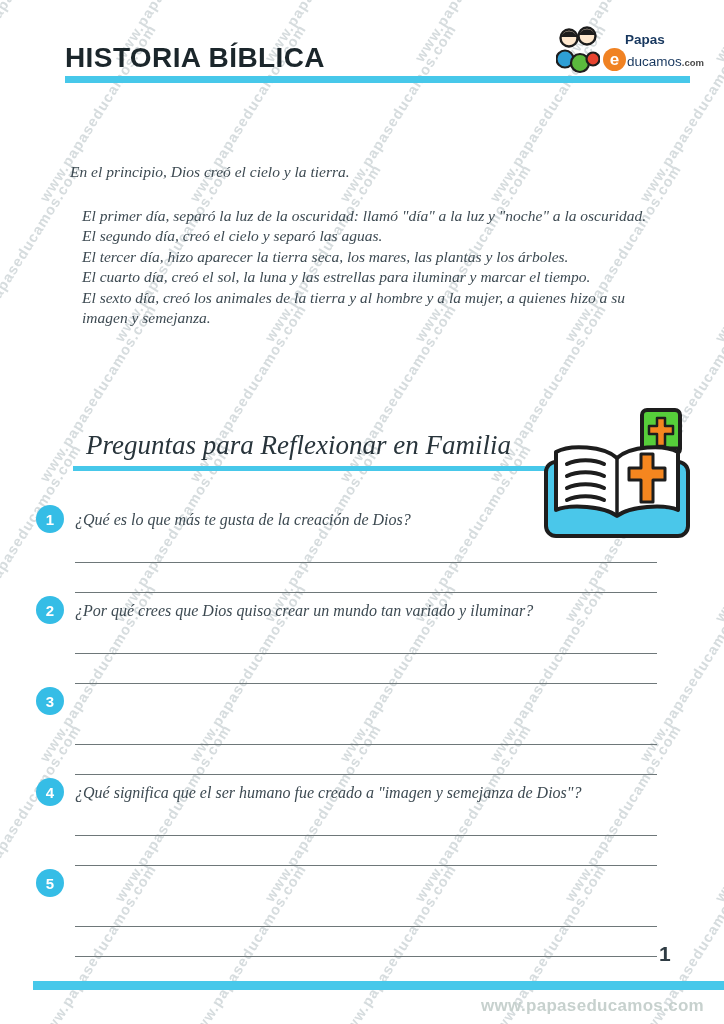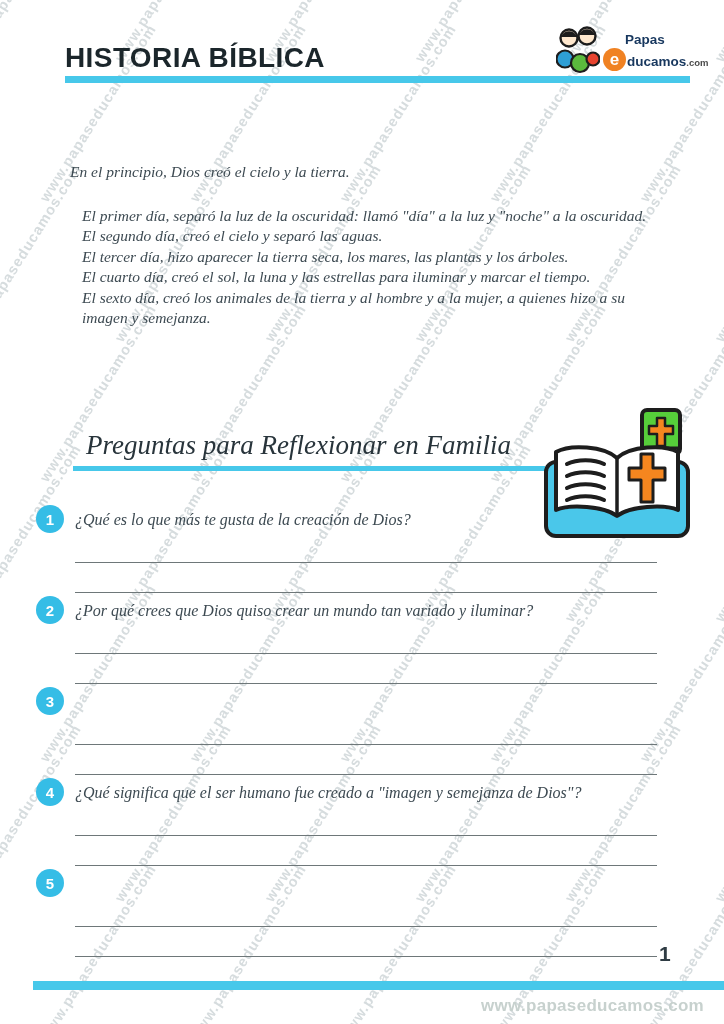--- a/index.html
+++ b/index.html
@@ -22,21 +22,21 @@
   }
   .header-bar{position:absolute;left:65px;top:76px;width:625px;height:7px;background:var(--accent,#47C8EA);}
   .logo{position:absolute;left:556px;top:26px;display:flex;gap:3px;align-items:flex-start;}
   .logo-txt{display:flex;flex-direction:column;margin-top:7px;}
   .logo-top{font-size:13.5px;font-weight:bold;color:var(--logo_navy,#17375E);line-height:14px;margin-left:22px;}
   .logo-bottom{display:flex;align-items:flex-end;margin-top:1px;}
   .logo-e{
     width:23px;height:23px;border-radius:50%;background:var(--logo_orange,#F08223);
     color:#fff;font-weight:bold;font-size:17px;display:flex;align-items:center;justify-content:center;line-height:1;
   }
-  .logo-bword{font-size:13.5px;font-weight:bold;color:var(--logo_navy,#17375E);margin-left:1px;margin-bottom:2px;}
+  .logo-bword{font-size:13.5px;font-weight:normal;color:var(--logo_navy,#17375E);margin-left:1px;margin-bottom:2px;}
   .logo-tld{font-size:9.5px;font-weight:bold;color:#4A4A4A;margin-bottom:3px;}
   
   .title-box{
     position:absolute;left:240px;top:100px;width:228px;height:48px;
     border:2px solid #63D0EC;border-radius:15px;display:flex;align-items:center;justify-content:center;
   }
   .script{font-family:"Liberation Serif",serif;font-style:italic;}
   .title-box span{font-size:27px;color:#2B363C;}
   
   .story{position:absolute;left:70px;top:162px;width:577px;color:var(--ink,#3D4A52);}

